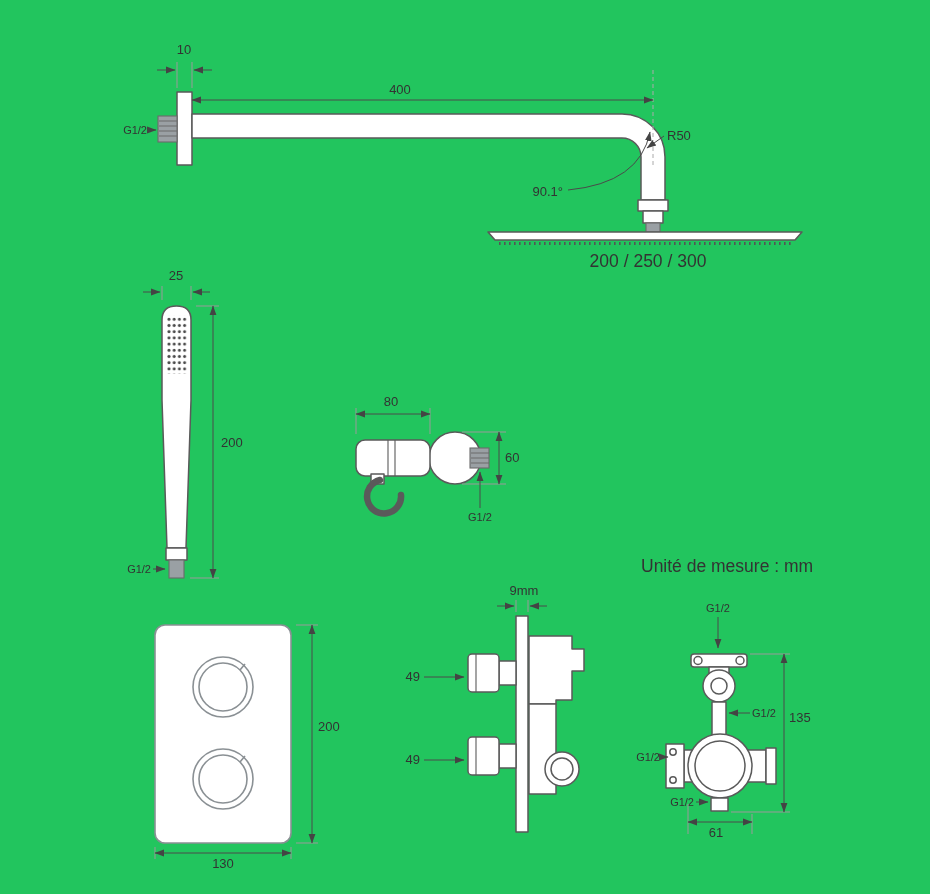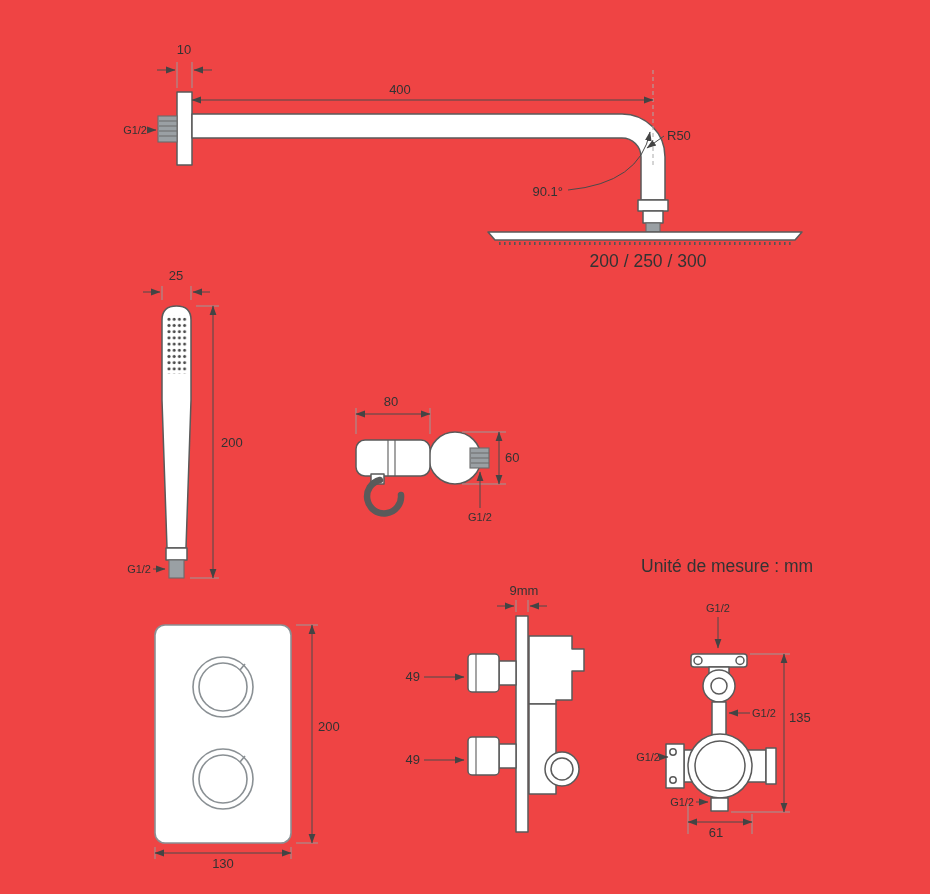--- a/index.html
+++ b/index.html
@@ -1,20 +1,20 @@
 <!DOCTYPE html>
 <html><head>
 <meta charset="utf-8">
 <style>
   html, body { margin: 0; padding: 0; background: #ffffff; }
   .canvas {
     position: relative;
     width: 930px;
     height: 894px;
-    background: #ef4444;
+    background: #22c55e;
     font-family: "Liberation Sans", "DejaVu Sans", sans-serif;
   }
   svg text {
     font-family: "Liberation Sans", "DejaVu Sans", sans-serif;
     fill: #333333;
   }
   .lbl    { font-size: 13px; }
   .lbl-sm { font-size: 11px; }
   .lbl-lg { font-size: 17.5px; }
   .part    { fill: #ffffff; stroke: #5a5a5a; stroke-width: 1.5; stroke-linejoin: round; }

